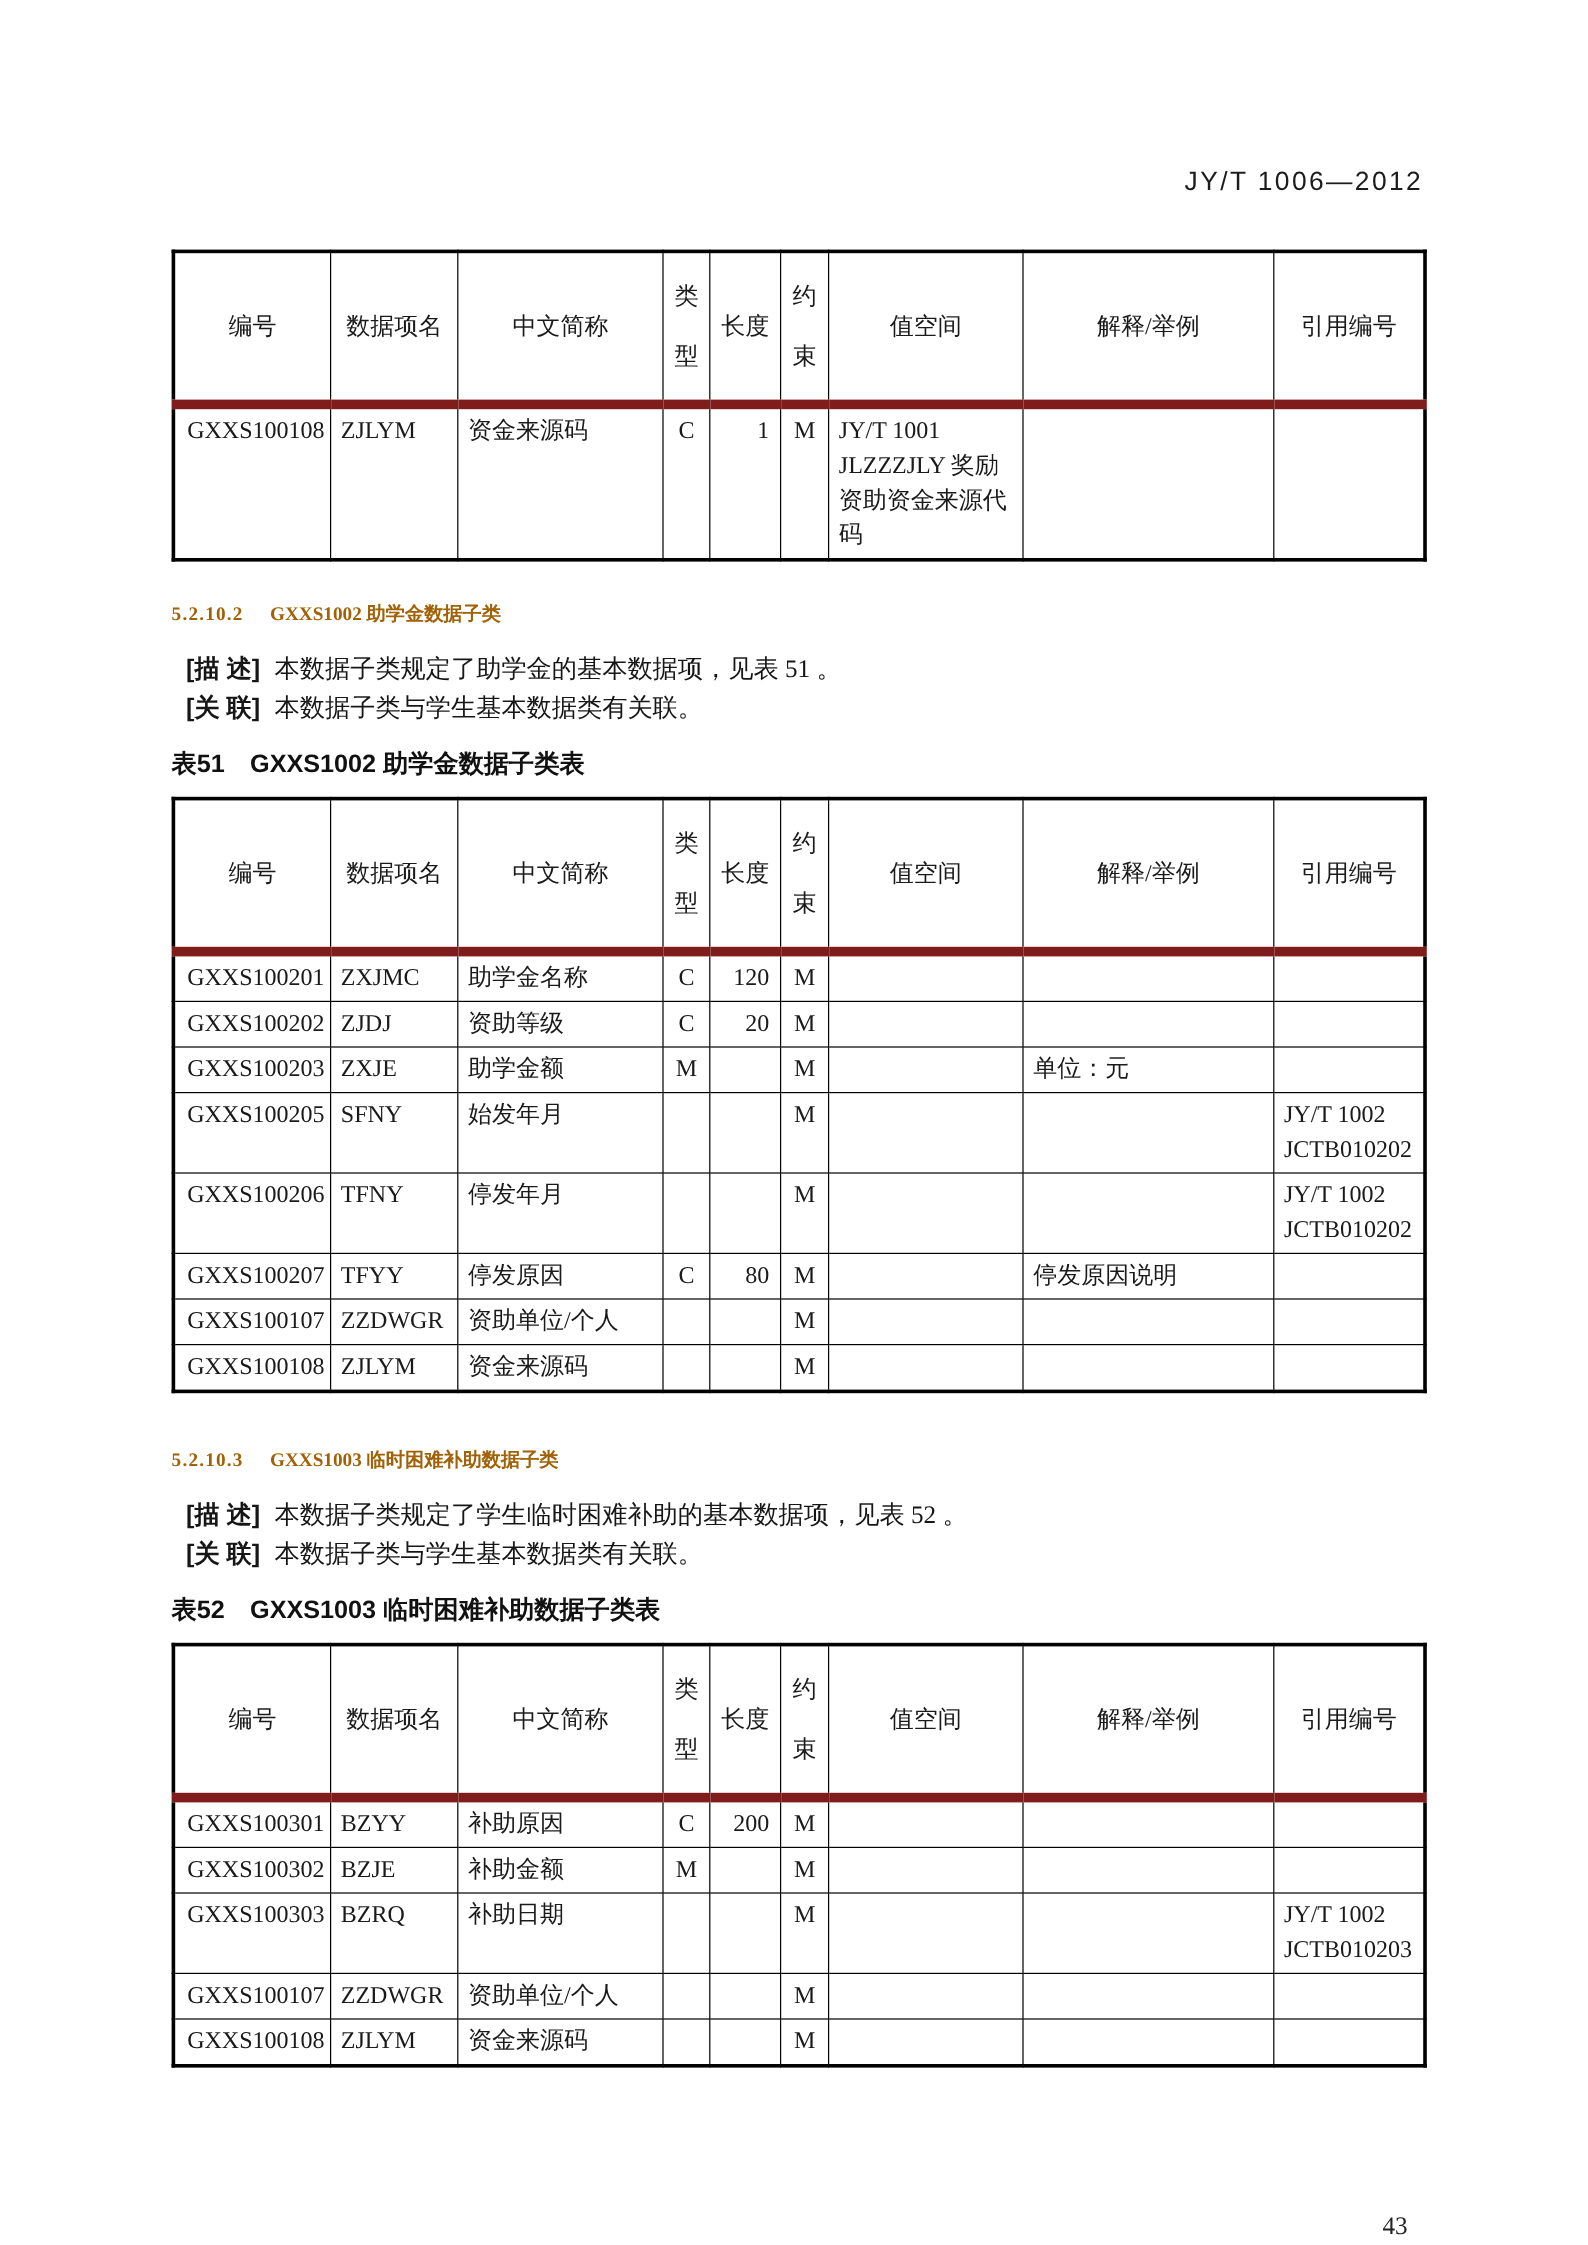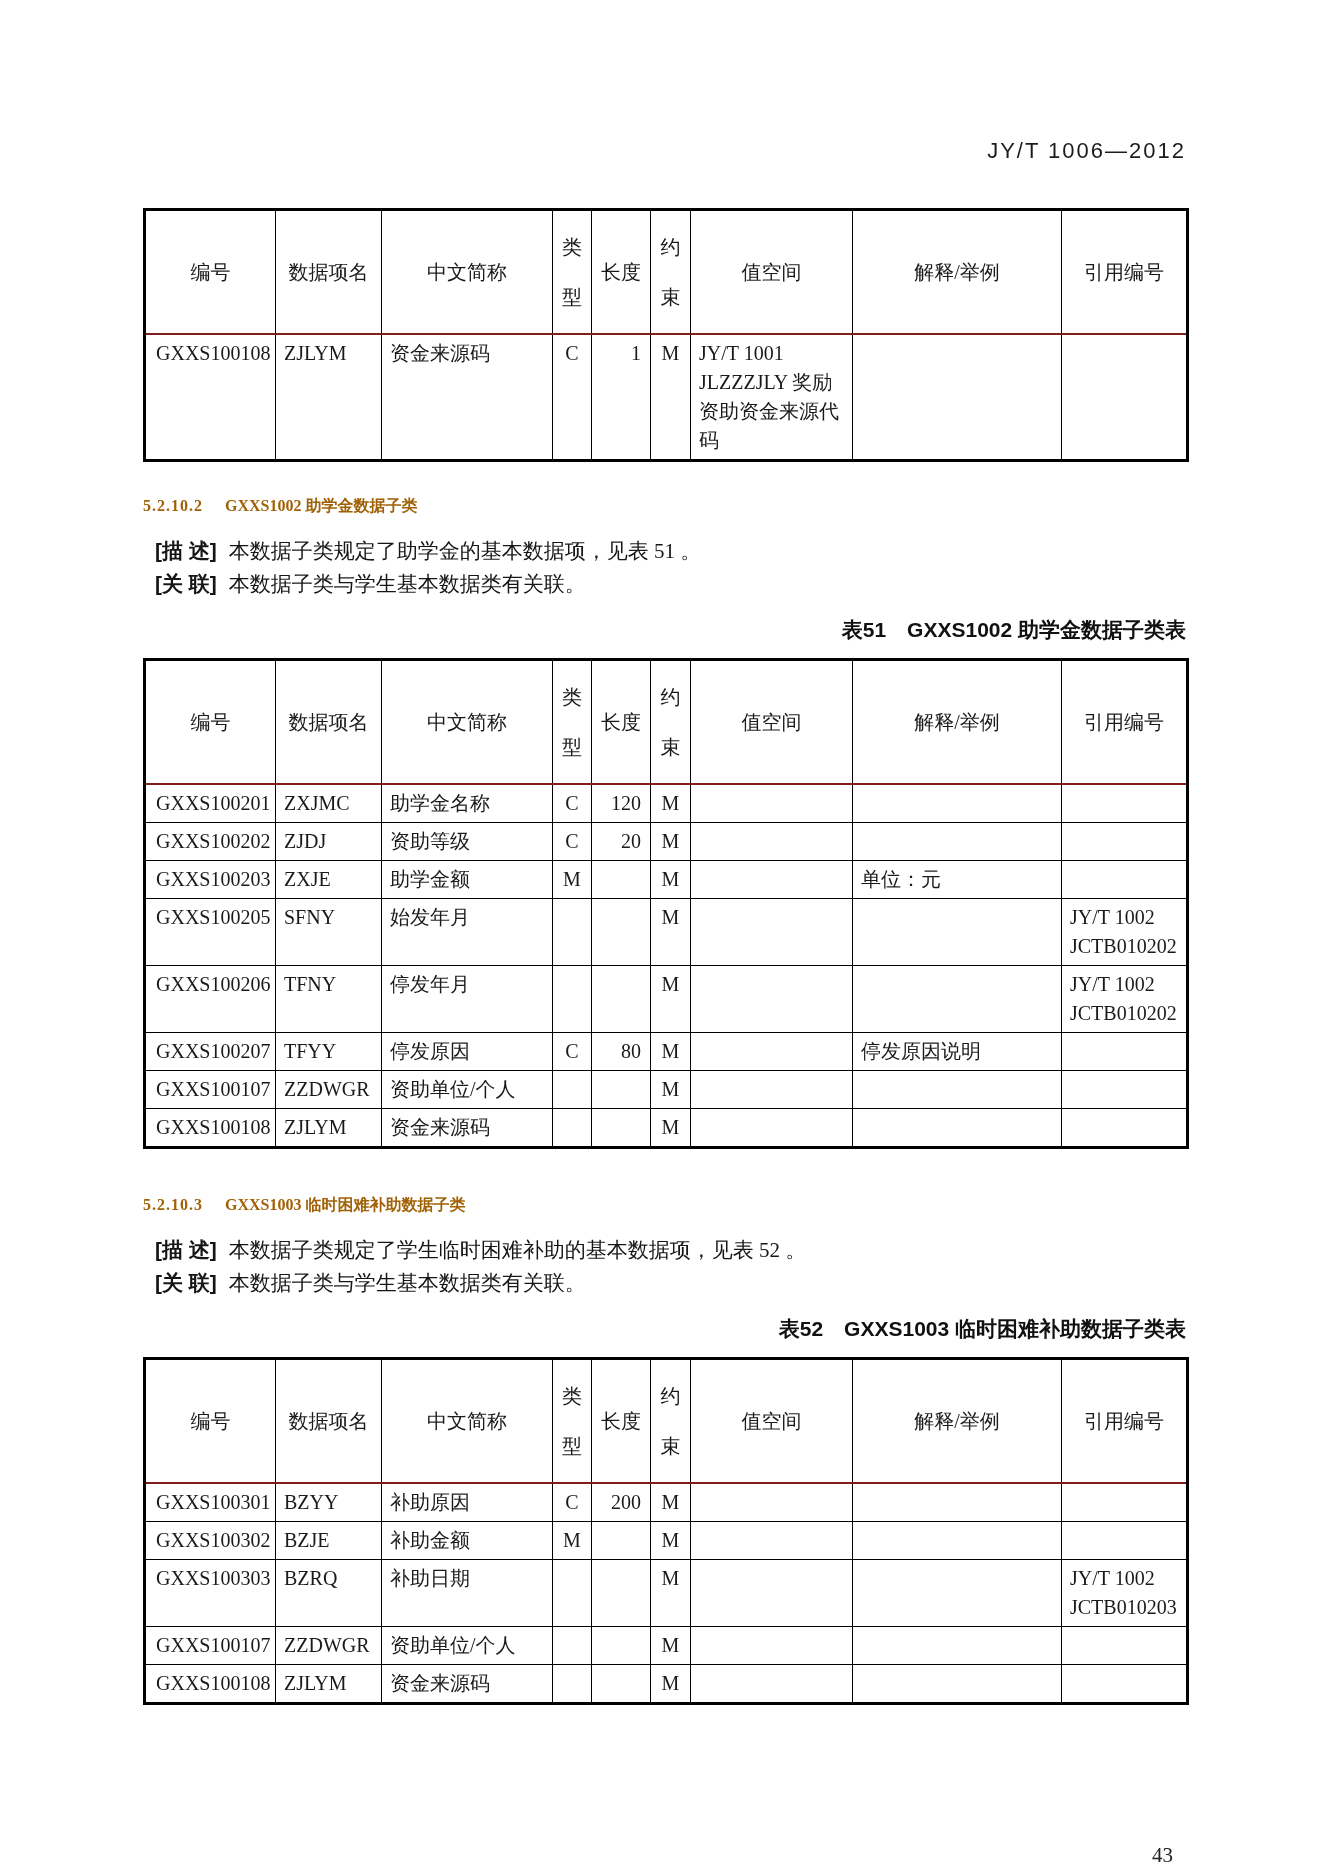--- a/index.html
+++ b/index.html
@@ -38,21 +38,21 @@
     color:#1a1a1a;
     overflow:hidden;
   }
   table.std th{
     font-weight:normal;
     text-align:center;
     vertical-align:middle;
     height:118px;
     line-height:2.5;
     padding:2px 6px;
-    border-bottom:2px solid #7f1d1d;
+    border-bottom:8px solid #7f1d1d;
   }
   table.std td{
     vertical-align:top;
     text-align:left;
     padding:4px 8px;
     line-height:1.45;
     white-space:pre-line;
   }
   table.std td.col0{padding-left:10px;}
   table.std td.col3{text-align:center;padding:4px 2px;}
@@ -77,21 +77,21 @@
   }
   .para + .para{margin-top:5px;}
   .para .tag{
     font-family:"Liberation Sans","DejaVu Sans",sans-serif;
     font-weight:700;
     margin-right:12px;
   }
   
   .tbl-caption{
     margin-top:18px;
-    text-align:right;
+    text-align:left;
     font-family:"Liberation Sans","DejaVu Sans",sans-serif;
     font-weight:700;
     font-size:21px;
     color:#111;
   }
   .tbl-caption + table.std{margin-top:14px;}
   
   .page-num{
     position:absolute;
     right:150px;

